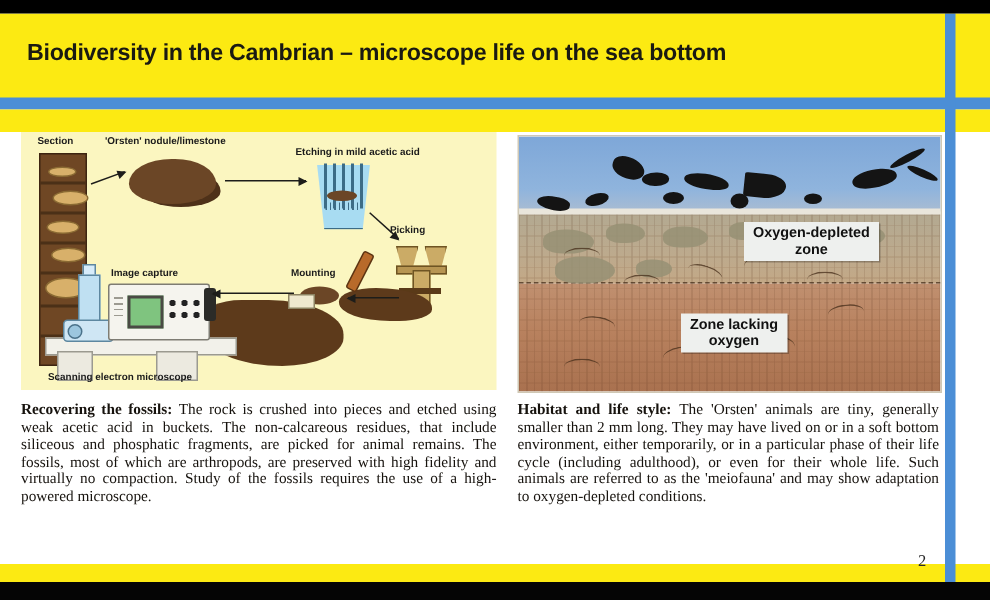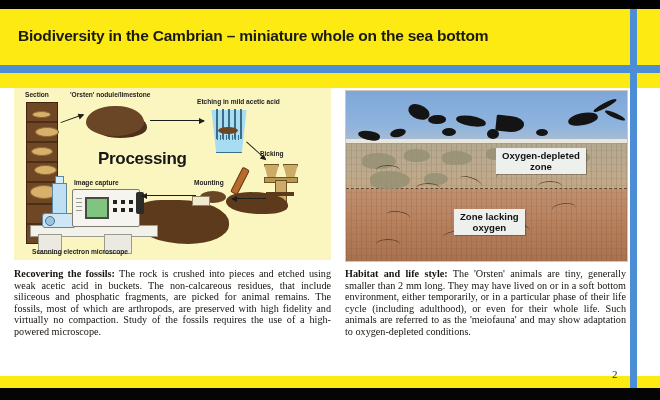--- a/index.html
+++ b/index.html
@@ -130,21 +130,21 @@
 <body>
 
 <div id="slide">
 
   <div class="band-top"></div>
 
   <div class="hdr-yellow"></div>
   <div class="hdr-rule"></div>
   <div class="hdr-yellow2"></div>
   <div class="vrule"></div>
-  <div class="title">Biodiversity in the Cambrian – miniature whole on the sea bottom</div>
+  <div class="title">Biodiversity in the Cambrian – microscope life on the sea bottom</div>
 
   <div id="leftpanel">
 
     <div class="core">
       <div class="strat" style="top:18px"></div>
         <div class="strat" style="top:38px"></div>
       <div class="strat" style="top:58px"></div>
         <div class="strat" style="top:78px"></div>
       <div class="strat" style="top:100px"></div>
         <div class="strat" style="top:120px"></div>
@@ -203,21 +203,20 @@
     <div class="arrow rev" style="left:218px;top:110px;width:34px"></div>
     <div class="arrow rev" style="left:128px;top:107px;width:54px"></div>
 
     <div class="lp-label lbl-section">Section</div>
     <div class="lp-label lbl-nodule">'Orsten' nodule/limestone</div>
     <div class="lp-label lbl-etch">Etching in mild acetic acid</div>
     <div class="lp-label lbl-picking">Picking</div>
     <div class="lp-label lbl-mounting">Mounting</div>
     <div class="lp-label lbl-imagecap">Image capture</div>
     <div class="lp-label lbl-sem">Scanning electron microscope</div>
-    <div class="lbl-processing">Processing</div>
   </div>
 
   <div id="rightpanel">
     <div class="water"></div>
     <div class="seabedtop"></div>
     <div class="seduppr"></div>
     <div class="sedlowr"></div>
     <div class="sedtex"></div>
     <div class="dashline"></div>
 

